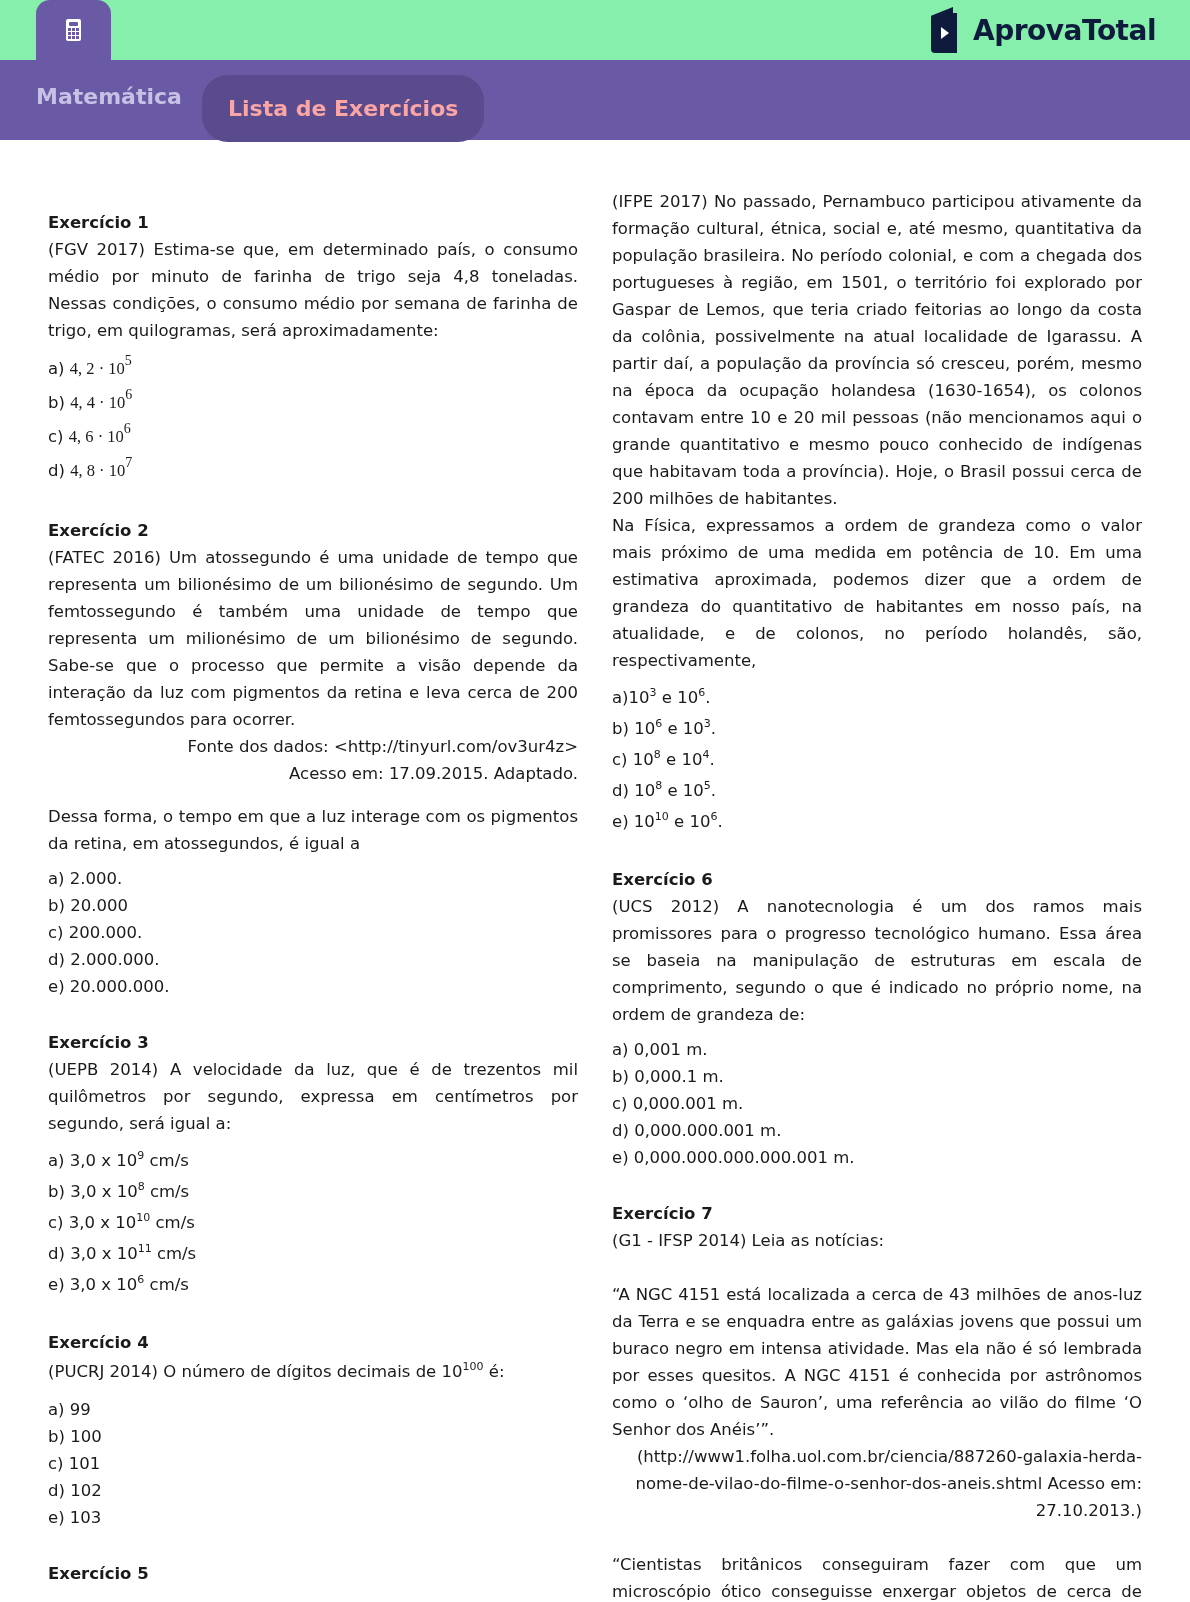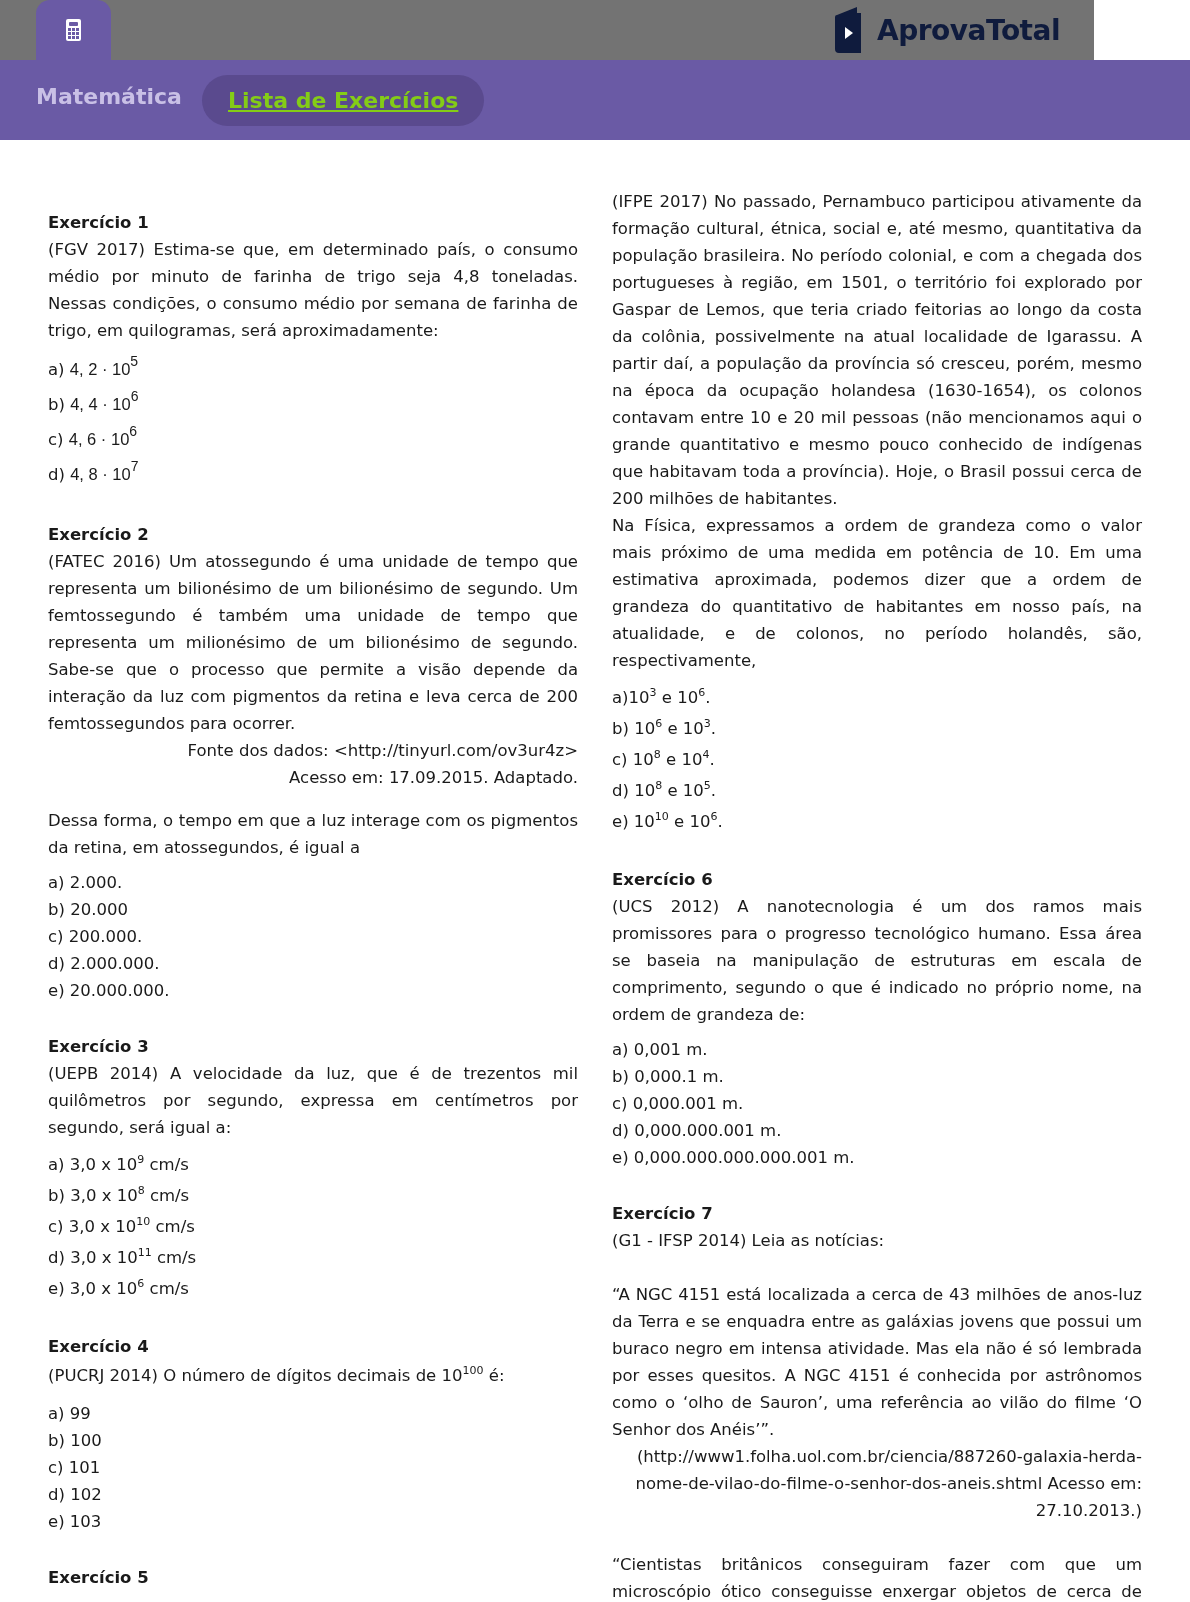--- a/index.html
+++ b/index.html
@@ -1,44 +1,44 @@
 <!DOCTYPE html>
 <html><head>
 <meta charset="utf-8">
 <style>
   * { box-sizing: border-box; margin: 0; padding: 0; }
   html, body { width: 1190px; height: 1602px; background: #ffffff; overflow: hidden; }
   body { font-family: "DejaVu Sans", sans-serif; color: #1a1a1a; position: relative; }
 
-  .topbar { position: absolute; left: 0; top: 0; width: 1094px; height: 60px; background: #737373; }
+  .topbar { position: absolute; left: 0; top: 0; width: 1190px; height: 60px; background: #86efac; }
   .subject-tab { position: absolute; left: 36px; top: 0; width: 75px; height: 60px; background: #6a5aa5; border-radius: 14px 14px 0 0; display: flex; align-items: center; justify-content: center; }
   .calc { width: 15px; height: 22px; border-radius: 2px; background: #fff; position: relative; }
   .calc .screen { position: absolute; left: 3px; top: 3px; width: 9px; height: 4px; background: #6a5aa5; border-radius: 1px; }
   .calc .keys { position: absolute; left: 2px; top: 9px; width: 11px; height: 11px; display: grid; grid-template-columns: repeat(3, 3px); grid-template-rows: repeat(3, 3px); gap: 1px; }
   .calc .keys i { display: block; width: 3px; height: 3px; background: #6a5aa5; }
 
   .logo { position: absolute; right: 34px; top: 4px; height: 52px; display: flex; align-items: center; gap: 10px; }
   .logo-book { width: 36px; height: 50px; position: relative; }
   .logo-text { font-family: "DejaVu Sans", sans-serif; font-weight: bold; font-size: 28px; color: #0f1b3d; letter-spacing: -0.5px; }
 
   .navbar { position: absolute; left: 0; top: 60px; width: 1190px; height: 80px; background: #6a5aa5; padding-left: 24px; }
   .crumb-subject { position: absolute; left: 36px; top: 24px; font-size: 22px; font-weight: bold; color: #c9c0e6; }
-  .crumb-pill { position: absolute; left: 202px; top: 15px; height: 51px; padding: 0 26px; border-radius: 26px; background: #5a4a8e; color: #84cc16; font-size: 22px; font-weight: bold; display: flex; align-items: center; text-decoration: underline; }
+  .crumb-pill { position: absolute; left: 202px; top: 15px; height: 67px; padding: 0 26px; border-radius: 26px; background: #5a4a8e; color: #fca5a5; font-size: 22px; font-weight: bold; display: flex; align-items: center; }
 
   .col { position: absolute; top: 188px; width: 530px; font-size: 16.5px; line-height: 27px; }
   .col.left { left: 48px; }
   .col.right { left: 612px; }
   .ex-title { font-weight: bold; margin-top: 21px; }
   .para { text-align: justify; }
   .right-text { text-align: right; }
   .options { margin-top: 8px; }
   .opt { line-height: 27px; }
   .opt.tall { line-height: 34px; }
   .opt.mid { line-height: 31px; }
-  .math { font-family: Liberation Sans, sans-serif; }
+  .math { font-family: Liberation Serif, serif; }
   sup { font-size: 11px; vertical-align: 7px; line-height: 0; }
   .math sup { font-size: 14px; vertical-align: 9px; }
   .gap { height: 16px; }
   .gap-s { height: 8px; }
   .gap-l { height: 27px; }
   b { font-weight: normal; }
 </style>
 </head>
 <body>
 

